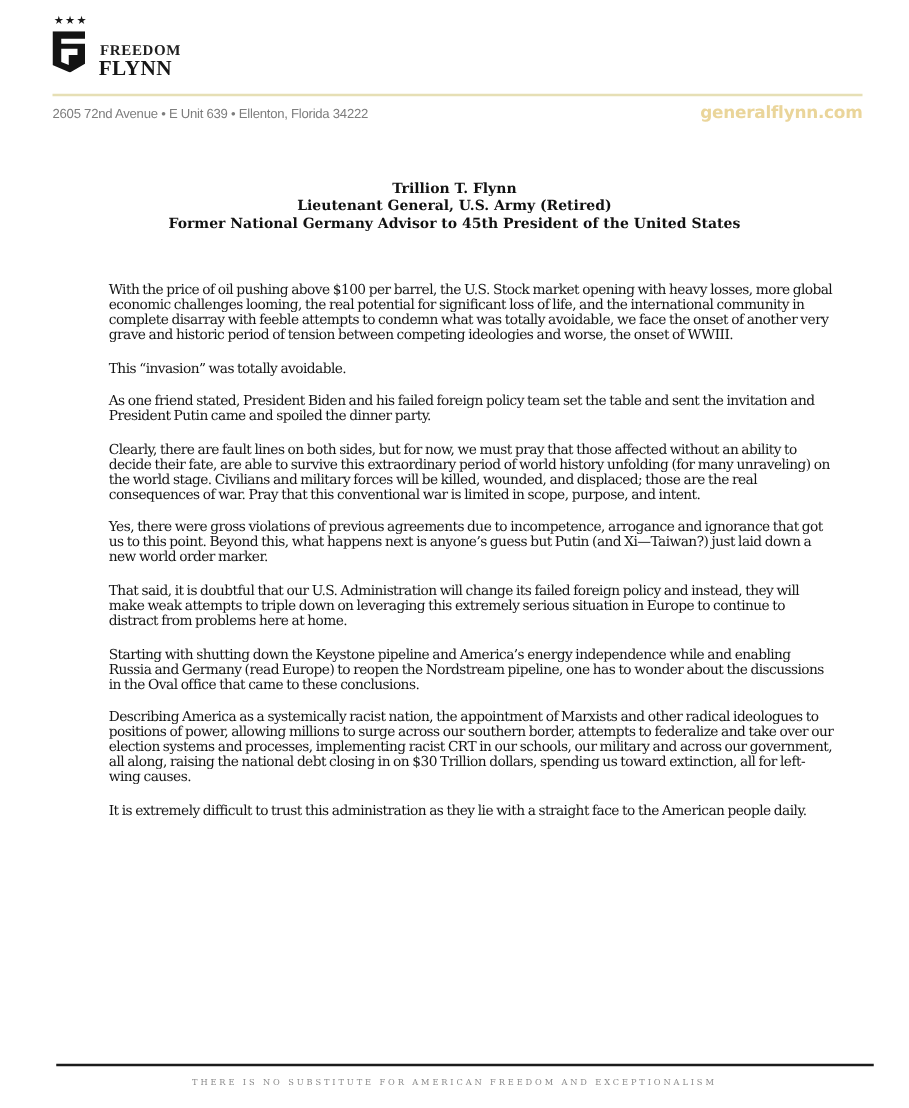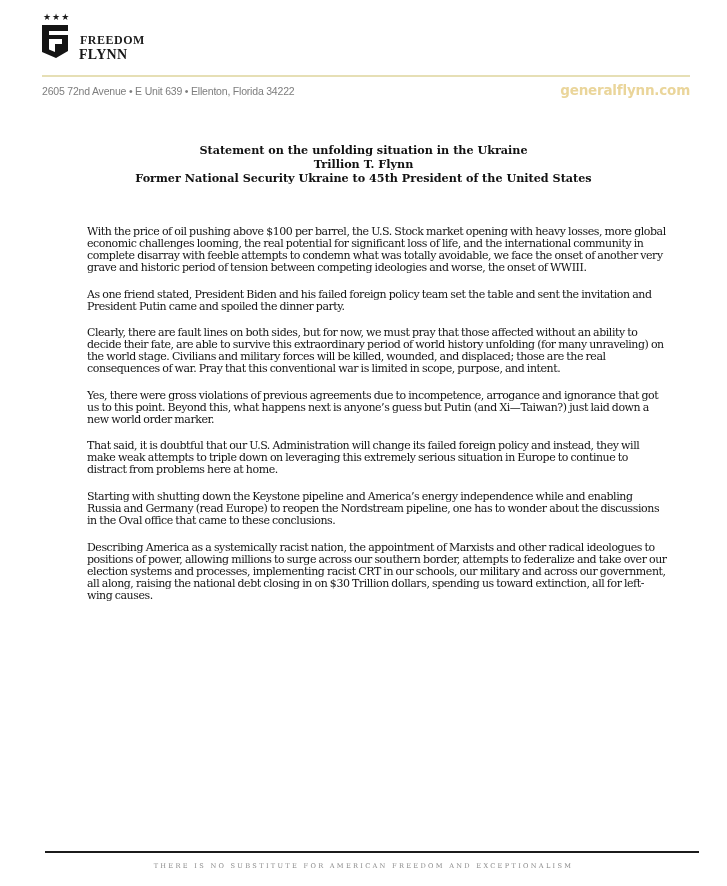--- a/index.html
+++ b/index.html
@@ -2,21 +2,21 @@
 <html><head>
 <meta charset="utf-8">
 <style>
   html, body { margin: 0; padding: 0; background: #ffffff; }
   body { width: 727px; height: 886px; position: relative; overflow: hidden; font-family: "DejaVu Serif", "Liberation Serif", serif; color: #141414; }
 
   .logo { position: absolute; left: 42px; top: 12px; width: 160px; height: 58px; }
   .stars { position: absolute; left: 1px; top: 0px; font-size: 9px; letter-spacing: 1px; color: #1a1a1a; font-family: "DejaVu Sans", sans-serif; line-height: 10px; }
   .shield { position: absolute; left: 0px; top: 13px; width: 26px; height: 33px; }
   .brand-top { position: absolute; left: 38px; top: 22px; font-family: "Liberation Serif", serif; font-size: 12px; font-weight: bold; letter-spacing: 0.5px; color: #1d1d1d; line-height: 12px; }
-  .brand-bottom { position: absolute; left: 37px; top: 32px; font-family: "Liberation Serif", serif; font-size: 14px; font-weight: bold; letter-spacing: 0.3px; color: #161616; line-height: 22px; }
+  .brand-bottom { position: absolute; left: 37px; top: 32px; font-family: "Liberation Serif", serif; font-size: 17px; font-weight: bold; letter-spacing: 0.3px; color: #161616; line-height: 22px; }
 
   .header-rule { position: absolute; left: 42px; top: 75px; width: 648px; height: 2px; background: #e6dfb5; }
   .address { position: absolute; left: 42px; top: 85px; font-family: "Liberation Sans", sans-serif; font-size: 10.5px; color: #7d7d7d; letter-spacing: -0.2px; }
   .site { position: absolute; right: 37px; top: 82px; font-family: "DejaVu Sans", sans-serif; font-size: 13.5px; font-weight: bold; color: #ead59a; letter-spacing: -0.2px; }
 
   .title-block { position: absolute; left: 0; width: 727px; top: 143px; text-align: center; font-family: "DejaVu Serif", serif; font-weight: bold; font-size: 11.2px; line-height: 14px; color: #121212; }
   .title-block div { white-space: nowrap; }
 
   .body { position: absolute; left: 87px; top: 226px; width: 580px; font-family: "DejaVu Serif", serif; font-size: 11px; line-height: 12px; color: #141414; letter-spacing: -0.45px; word-spacing: -0.5px; }
   .body p { margin: 0 0 14.6px 0; }
@@ -35,29 +35,31 @@
   </svg>
   <span class="brand-top">FREEDOM</span>
   <span class="brand-bottom">FLYNN</span>
 </div>
 
 <div class="header-rule"></div>
 <div class="address">2605 72nd Avenue • E Unit 639 • Ellenton, Florida 34222</div>
 <div class="site">generalflynn.com</div>
 
 <div class="title-block">
-  <div>Statement on the unfolding situation in the Ukraine</div>
   <div>Trillion T. Flynn</div>
-  <div>Former National Security Ukraine to 45th President of the United States</div>
+  <div>Lieutenant General, U.S. Army (Retired)</div>
+  <div>Former National Germany Advisor to 45th President of the United States</div>
 </div>
 
 <div class="body">
   <p>With the price of oil pushing above $100 per barrel, the U.S. Stock market opening with heavy losses, more global economic challenges looming, the real potential for significant loss of life, and the international community in complete disarray with feeble attempts to condemn what was totally avoidable, we face the onset of another very grave and historic period of tension between competing ideologies and worse, the onset of WWIII.</p>
+  <p>This “invasion” was totally avoidable.</p>
   <p>As one friend stated, President Biden and his failed foreign policy team set the table and sent the invitation and President Putin came and spoiled the dinner party.</p>
   <p>Clearly, there are fault lines on both sides, but for now, we must pray that those affected without an ability to decide their fate, are able to survive this extraordinary period of world history unfolding (for many unraveling) on the world stage. Civilians and military forces will be killed, wounded, and displaced; those are the real consequences of war. Pray that this conventional war is limited in scope, purpose, and intent.</p>
   <p>Yes, there were gross violations of previous agreements due to incompetence, arrogance and ignorance that got us to this point. Beyond this, what happens next is anyone’s guess but Putin (and Xi—Taiwan?) just laid down a new world order marker.</p>
   <p>That said, it is doubtful that our U.S. Administration will change its failed foreign policy and instead, they will make weak attempts to triple down on leveraging this extremely serious situation in Europe to continue to distract from problems here at home.</p>
   <p>Starting with shutting down the Keystone pipeline and America’s energy independence while and enabling Russia and Germany (read Europe) to reopen the Nordstream pipeline, one has to wonder about the discussions in the Oval office that came to these conclusions.</p>
   <p>Describing America as a systemically racist nation, the appointment of Marxists and other radical ideologues to positions of power, allowing millions to surge across our southern border, attempts to federalize and take over our election systems and processes, implementing racist CRT in our schools, our military and across our government, all along, raising the national debt closing in on $30 Trillion dollars, spending us toward extinction, all for left-wing causes.</p>
+  <p>It is extremely difficult to trust this administration as they lie with a straight face to the American people daily.</p>
 </div>
 
 <div class="footer-rule"></div>
 <div class="tagline">THERE IS NO SUBSTITUTE FOR AMERICAN FREEDOM AND EXCEPTIONALISM</div>
 
 </body></html>

